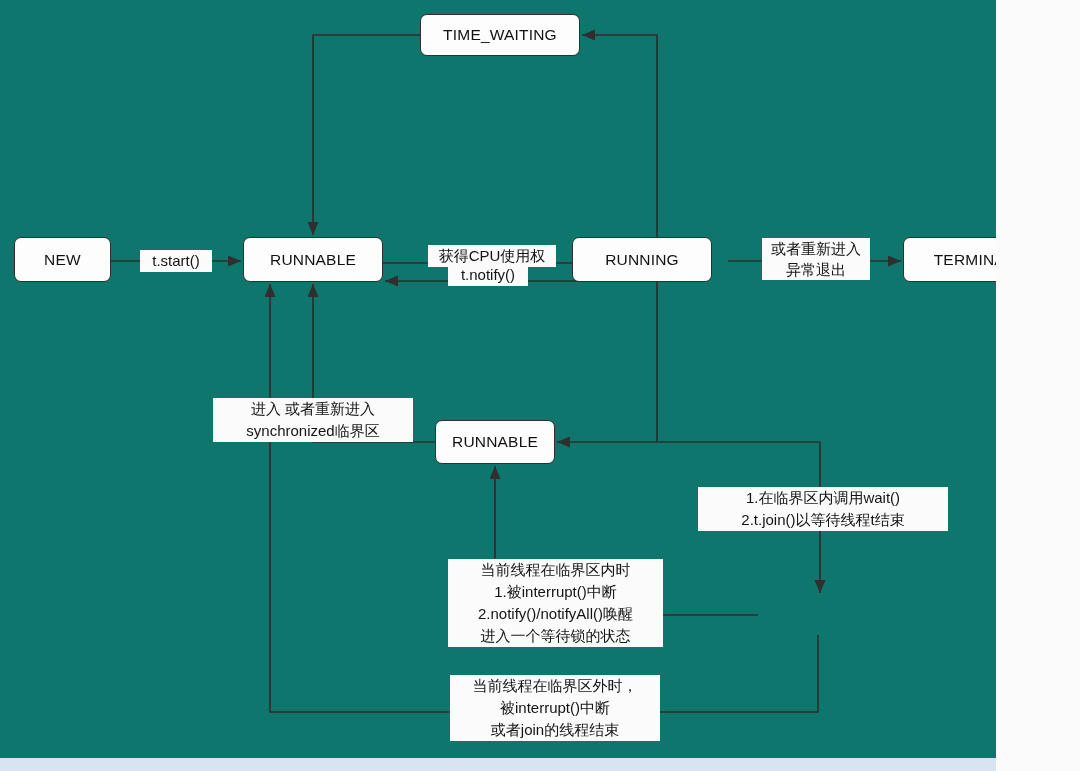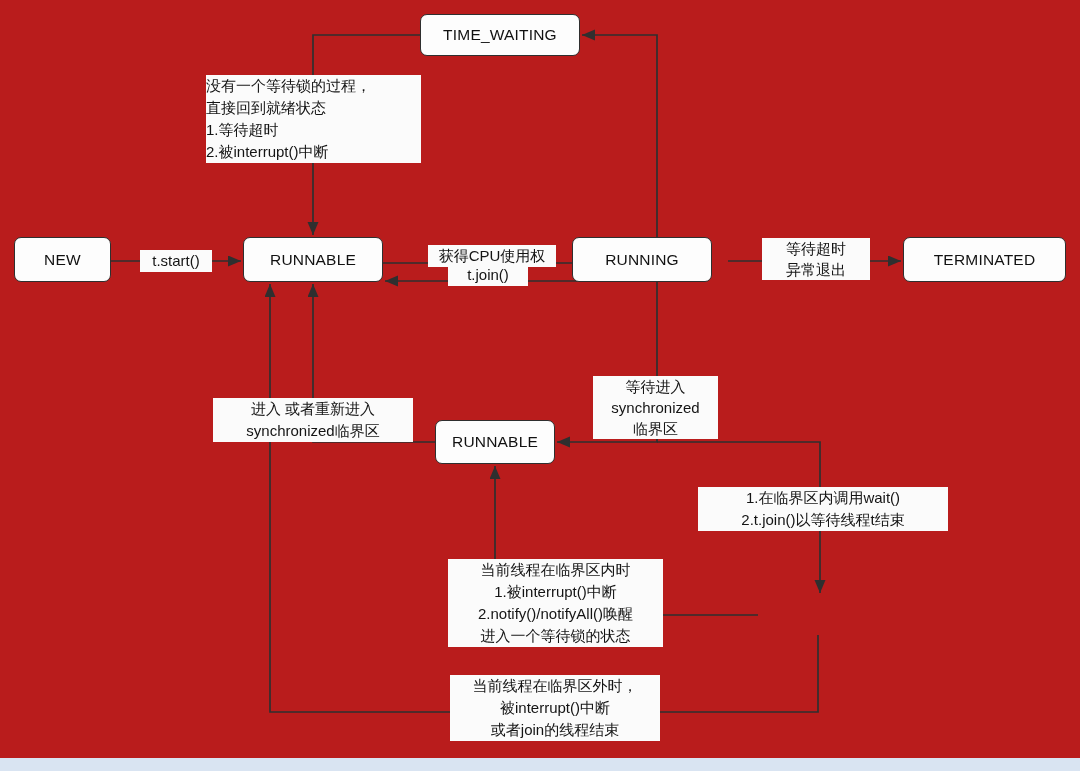--- a/index.html
+++ b/index.html
@@ -3,23 +3,23 @@
 <meta charset="utf-8">
 <style>
   * { margin: 0; padding: 0; box-sizing: border-box; }
   html, body { width: 1080px; height: 771px; }
   body {
     font-family: "Liberation Sans", "DejaVu Sans", sans-serif;
     background: #fbfbfb;
   }
   .canvas {
     position: relative;
-    width: 1080px;
+    width: 996px;
     height: 771px;
-    background: #b91c1c;
+    background: #0f766e;
     overflow: hidden;
   }
   .svg-layer { position: absolute; left: 0; top: 0; }
   .node {
     position: absolute;
     border: 1.6px solid #2f2f2f;
     border-radius: 7px;
     background: #fdfdfd;
     display: flex;
     align-items: center;
@@ -73,32 +73,25 @@
     </g>
   </svg>
 
   <div class="node" style="left:420px; top:14px; width:160px; height:42px">TIME_WAITING</div>
   <div class="node" style="left:14px; top:237px; width:97px; height:45px">NEW</div>
   <div class="node" style="left:243px; top:237px; width:140px; height:45px">RUNNABLE</div>
   <div class="node" style="left:572px; top:237px; width:140px; height:45px">RUNNING</div>
   <div class="node" style="left:903px; top:237px; width:163px; height:45px">TERMINATED</div>
   <div class="node" style="left:435px; top:420px; width:120px; height:44px">RUNNABLE</div>
 
-  <div class="lbl" style="left:206px; top:75px; width:215px">没有一个等待锁的过程，
-直接回到就绪状态
-1.等待超时
-2.被interrupt()中断</div>
   <div class="lbl lbl--c" style="left:140px; top:250px; width:72px">t.start()</div>
   <div class="lbl lbl--c" style="left:428px; top:245px; width:128px">获得CPU使用权</div>
-  <div class="lbl lbl--c" style="left:448px; top:264px; width:80px">t.join()</div>
-  <div class="lbl lbl--c" style="left:762px; top:238px; width:108px; line-height:21px">等待超时
+  <div class="lbl lbl--c" style="left:448px; top:264px; width:80px">t.notify()</div>
+  <div class="lbl lbl--c" style="left:762px; top:238px; width:108px; line-height:21px">或者重新进入
 异常退出</div>
-  <div class="lbl lbl--c" style="left:593px; top:376px; width:125px; line-height:21px">等待进入
-synchronized
-临界区</div>
   <div class="lbl lbl--c" style="left:213px; top:398px; width:200px">进入 或者重新进入
 synchronized临界区</div>
   <div class="lbl lbl--c" style="left:698px; top:487px; width:250px">1.在临界区内调用wait()
 2.t.join()以等待线程t结束</div>
   <div class="lbl lbl--c" style="left:448px; top:559px; width:215px">当前线程在临界区内时
 1.被interrupt()中断
 2.notify()/notifyAll()唤醒
 进入一个等待锁的状态</div>
   <div class="lbl lbl--c" style="left:450px; top:675px; width:210px">当前线程在临界区外时，
 被interrupt()中断

